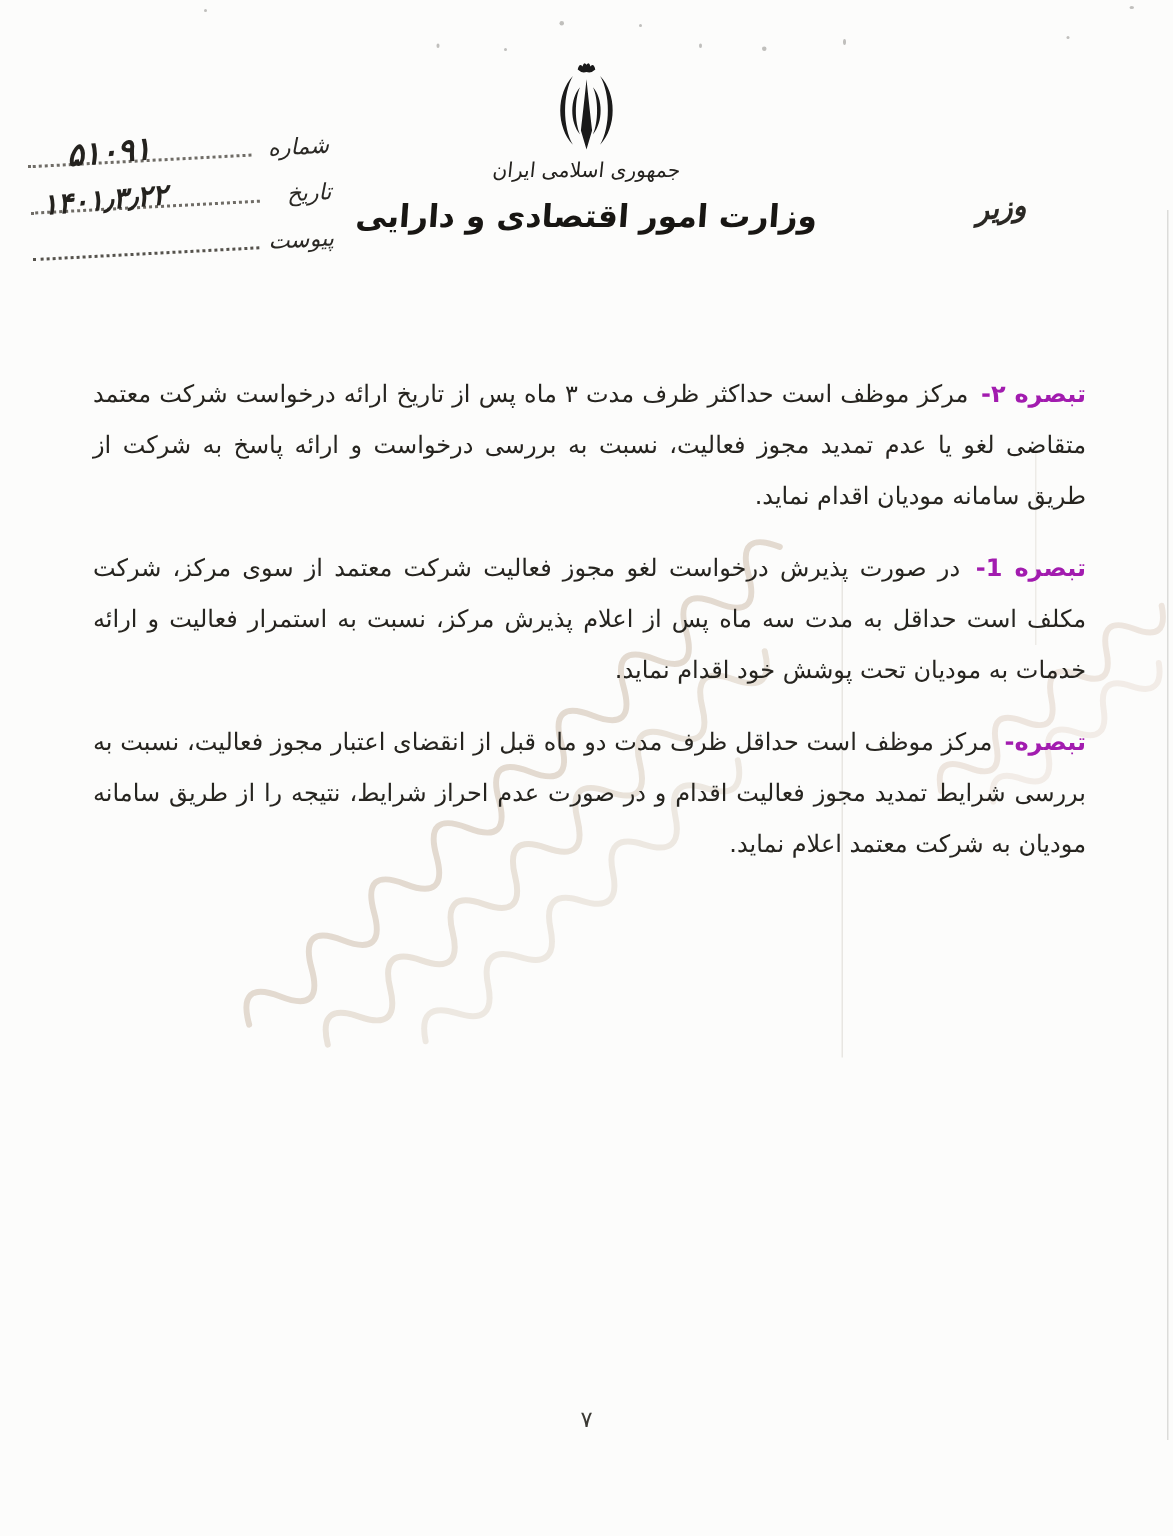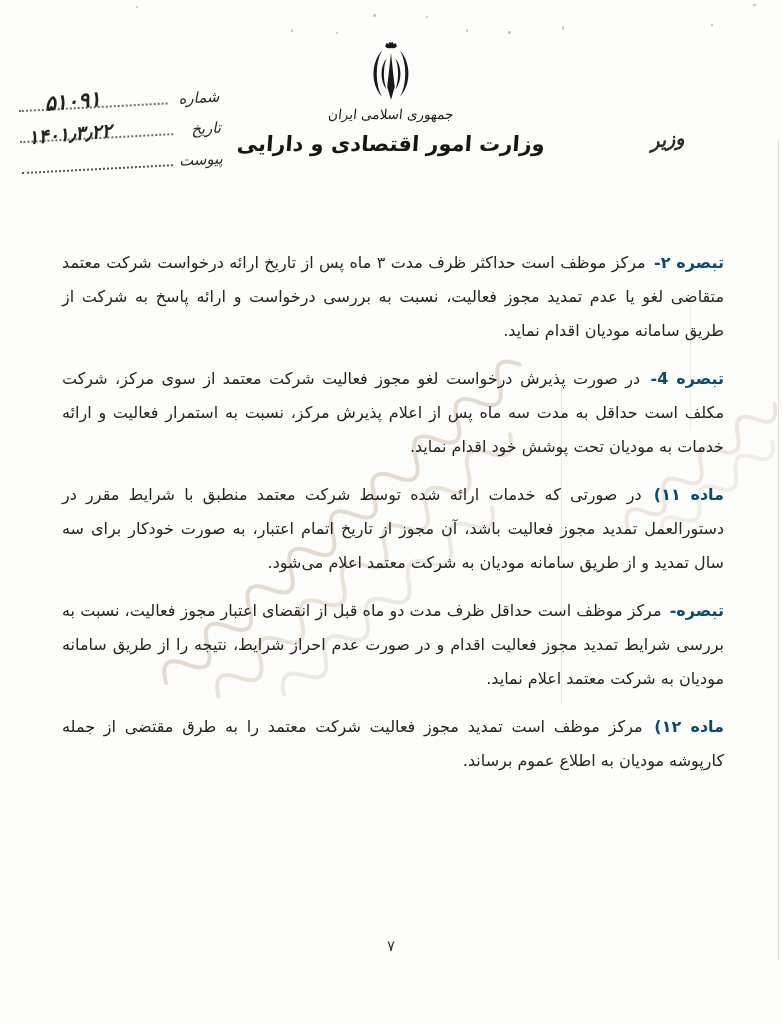--- a/index.html
+++ b/index.html
@@ -59,21 +59,21 @@
   }
   
   .letter-body{
     position:absolute;top:246px;right:58px;left:62px;
   }
   .para{
     margin:0 0 14px 0;
     font-size:16px;line-height:34px;
     text-align:justify;color:#26241f;
   }
-  .para .lead{font-weight:bold;color:#0c4a6e;margin-left:3px;}
+  .para .lead{font-weight:bold;color:#a21caf;margin-left:3px;}
   
   .page-footer{
     position:absolute;top:936px;left:0;right:0;text-align:center;
   }
   .page-number{font-size:15px;color:#3a3833;}
   
   .speck{position:absolute;background:#8e8c88;border-radius:50%;opacity:.55;}
   .vline{position:absolute;width:1px;}
   .vline.v1{left:778px;top:140px;height:820px;background:#dcdcda;}
   .vline.v2{left:561px;top:385px;height:320px;background:#e8e6e2;}
@@ -160,34 +160,26 @@
   </div>
 
   <div class="minister-note">وزیر</div>
 
   <main class="letter-body">
     <p class="para">
       <b class="lead">تبصره ۲-</b>
       <span>مرکز موظف است حداکثر ظرف مدت ۳ ماه پس از تاریخ ارائه درخواست شرکت معتمد متقاضی لغو یا عدم تمدید مجوز فعالیت، نسبت به بررسی درخواست و ارائه پاسخ به شرکت از طریق سامانه مودیان اقدام نماید.</span>
     </p>
     <p class="para">
-      <b class="lead">تبصره 4-</b>
+      <b class="lead">تبصره 1-</b>
       <span>در صورت پذیرش درخواست لغو مجوز فعالیت شرکت معتمد از سوی مرکز، شرکت مکلف است حداقل به مدت سه ماه پس از اعلام پذیرش مرکز، نسبت به استمرار فعالیت و ارائه خدمات به مودیان تحت پوشش خود اقدام نماید.</span>
-    </p>
-    <p class="para">
-      <b class="lead">ماده ۱۱)</b>
-      <span>در صورتی که خدمات ارائه شده توسط شرکت معتمد منطبق با شرایط مقرر در دستورالعمل تمدید مجوز فعالیت باشد، آن مجوز از تاریخ اتمام اعتبار، به صورت خودکار برای سه سال تمدید و از طریق سامانه مودیان به شرکت معتمد اعلام می‌شود.</span>
     </p>
     <p class="para">
       <b class="lead">تبصره-</b>
       <span>مرکز موظف است حداقل ظرف مدت دو ماه قبل از انقضای اعتبار مجوز فعالیت، نسبت به بررسی شرایط تمدید مجوز فعالیت اقدام و در صورت عدم احراز شرایط، نتیجه را از طریق سامانه مودیان به شرکت معتمد اعلام نماید.</span>
-    </p>
-    <p class="para">
-      <b class="lead">ماده ۱۲)</b>
-      <span>مرکز موظف است تمدید مجوز فعالیت شرکت معتمد را به طرق مقتضی از جمله کارپوشه مودیان به اطلاع عموم برساند.</span>
     </p>
   </main>
 
   <div class="page-footer">
     <span class="page-number">۷</span>
   </div>
 
 </div>
 
 </body></html>

